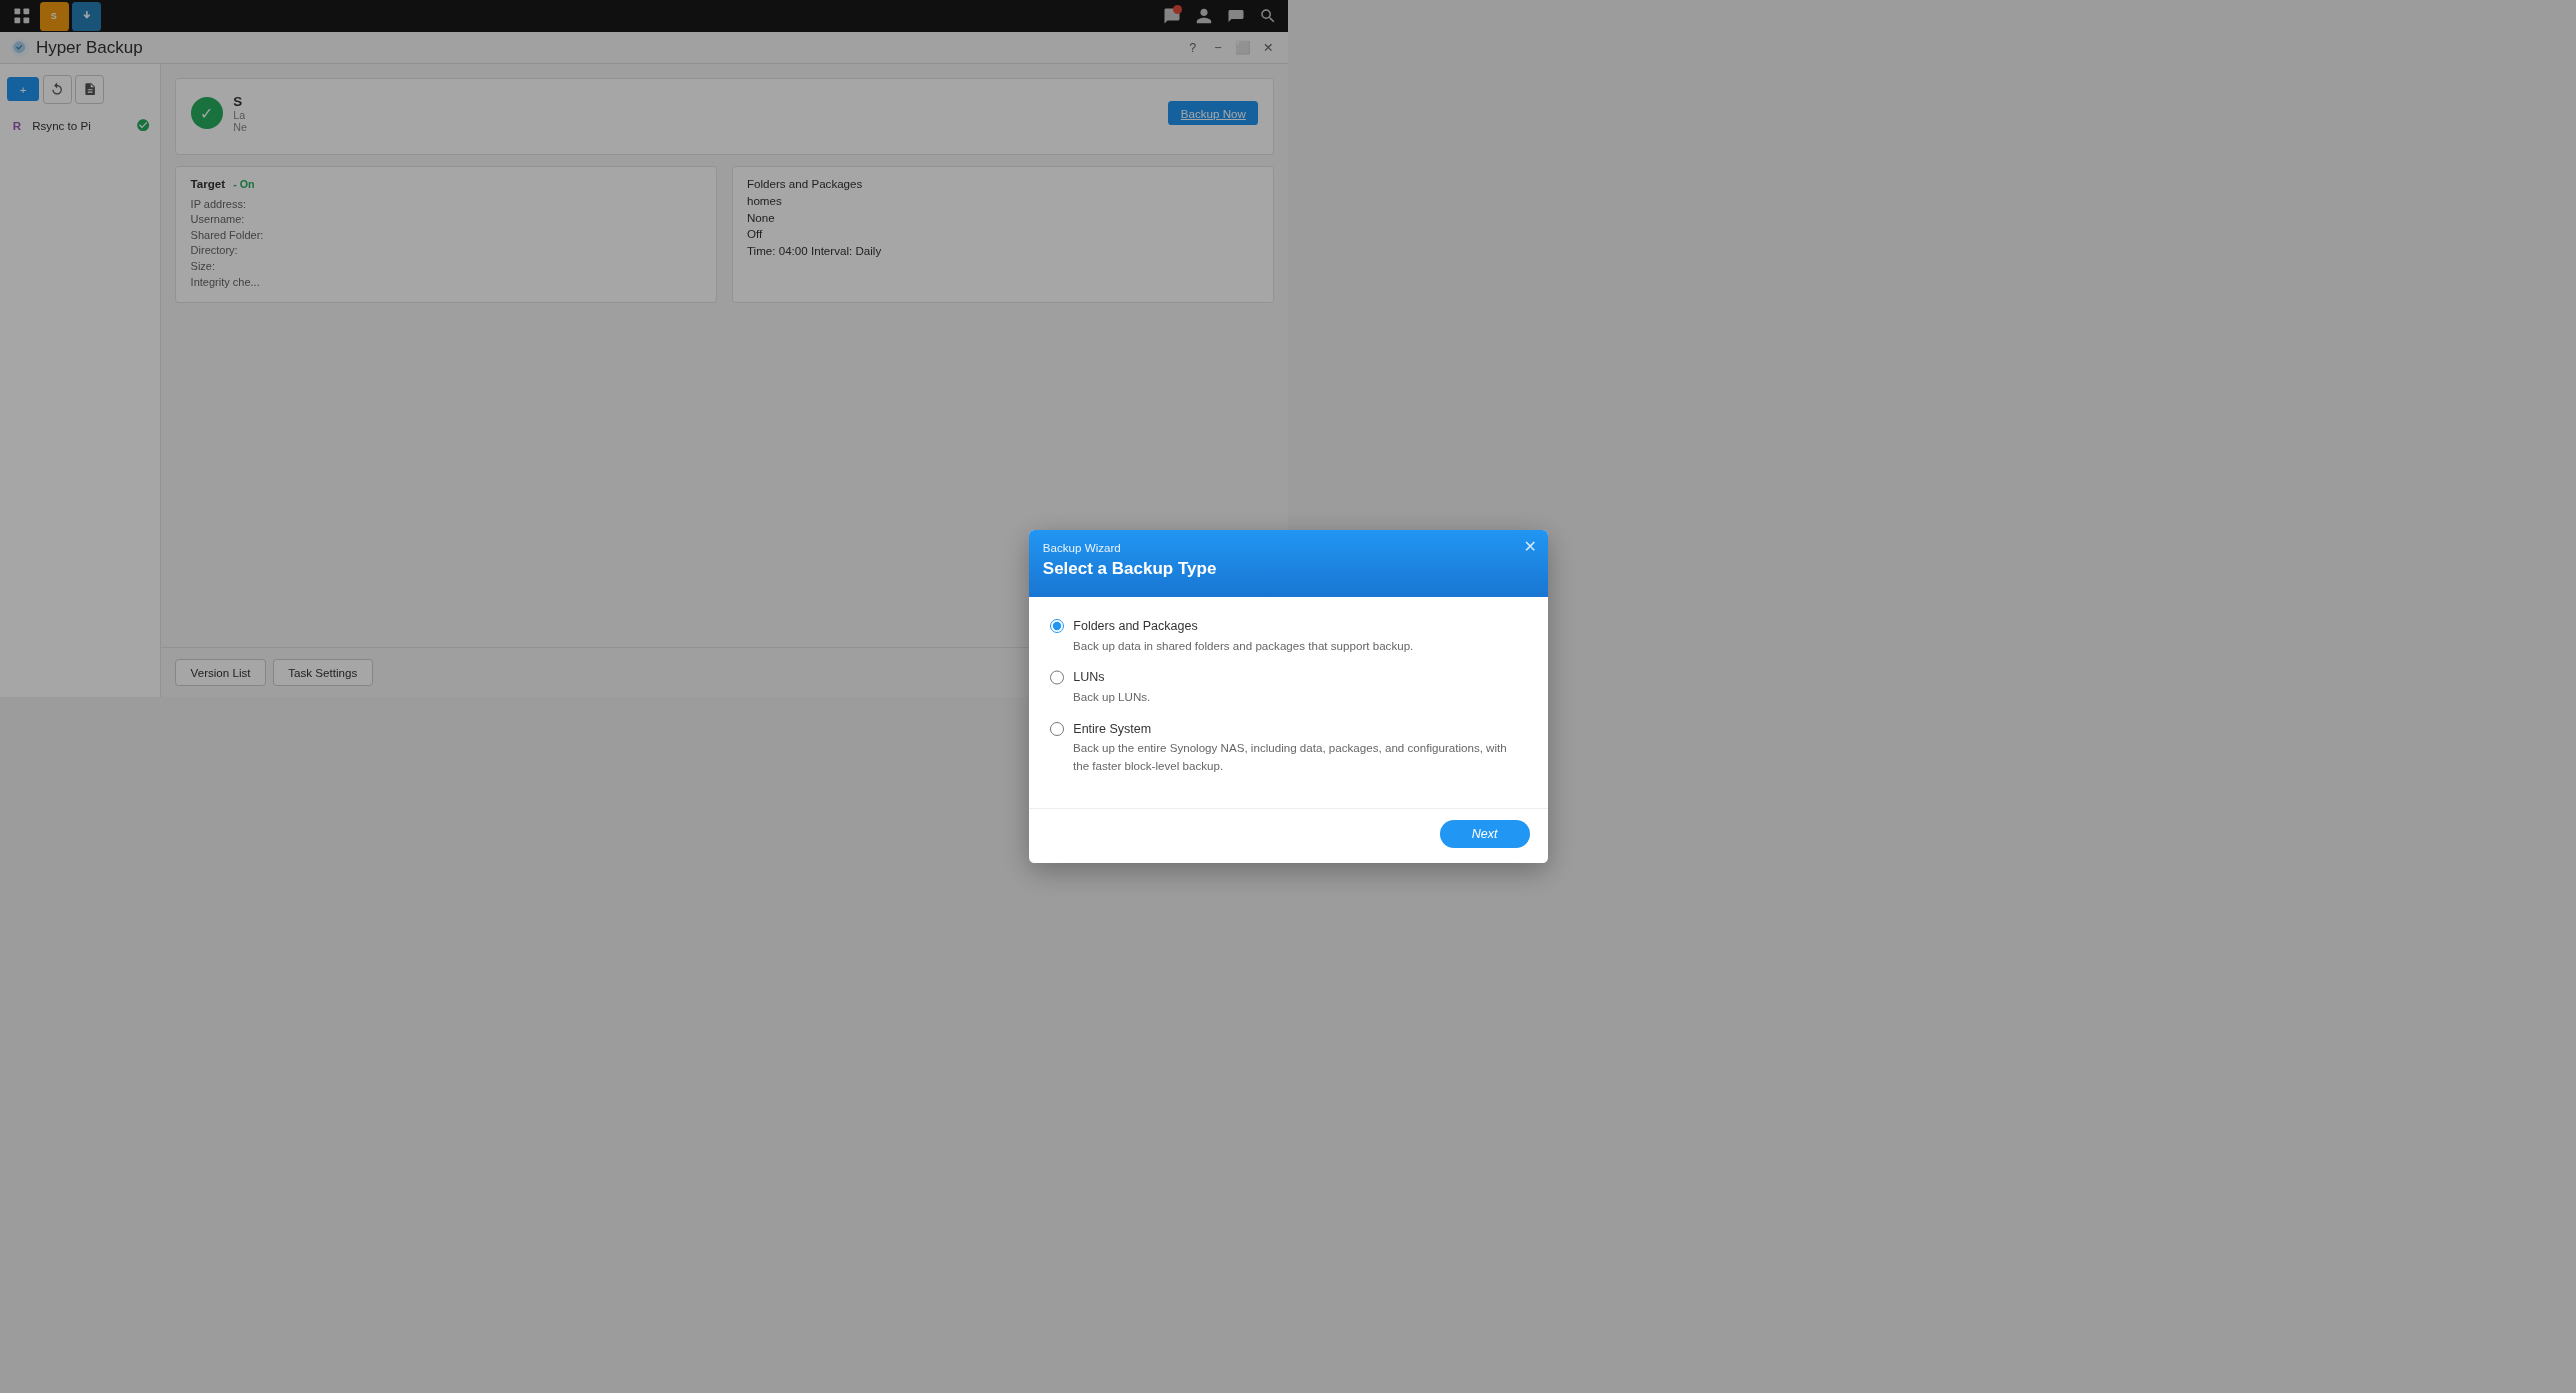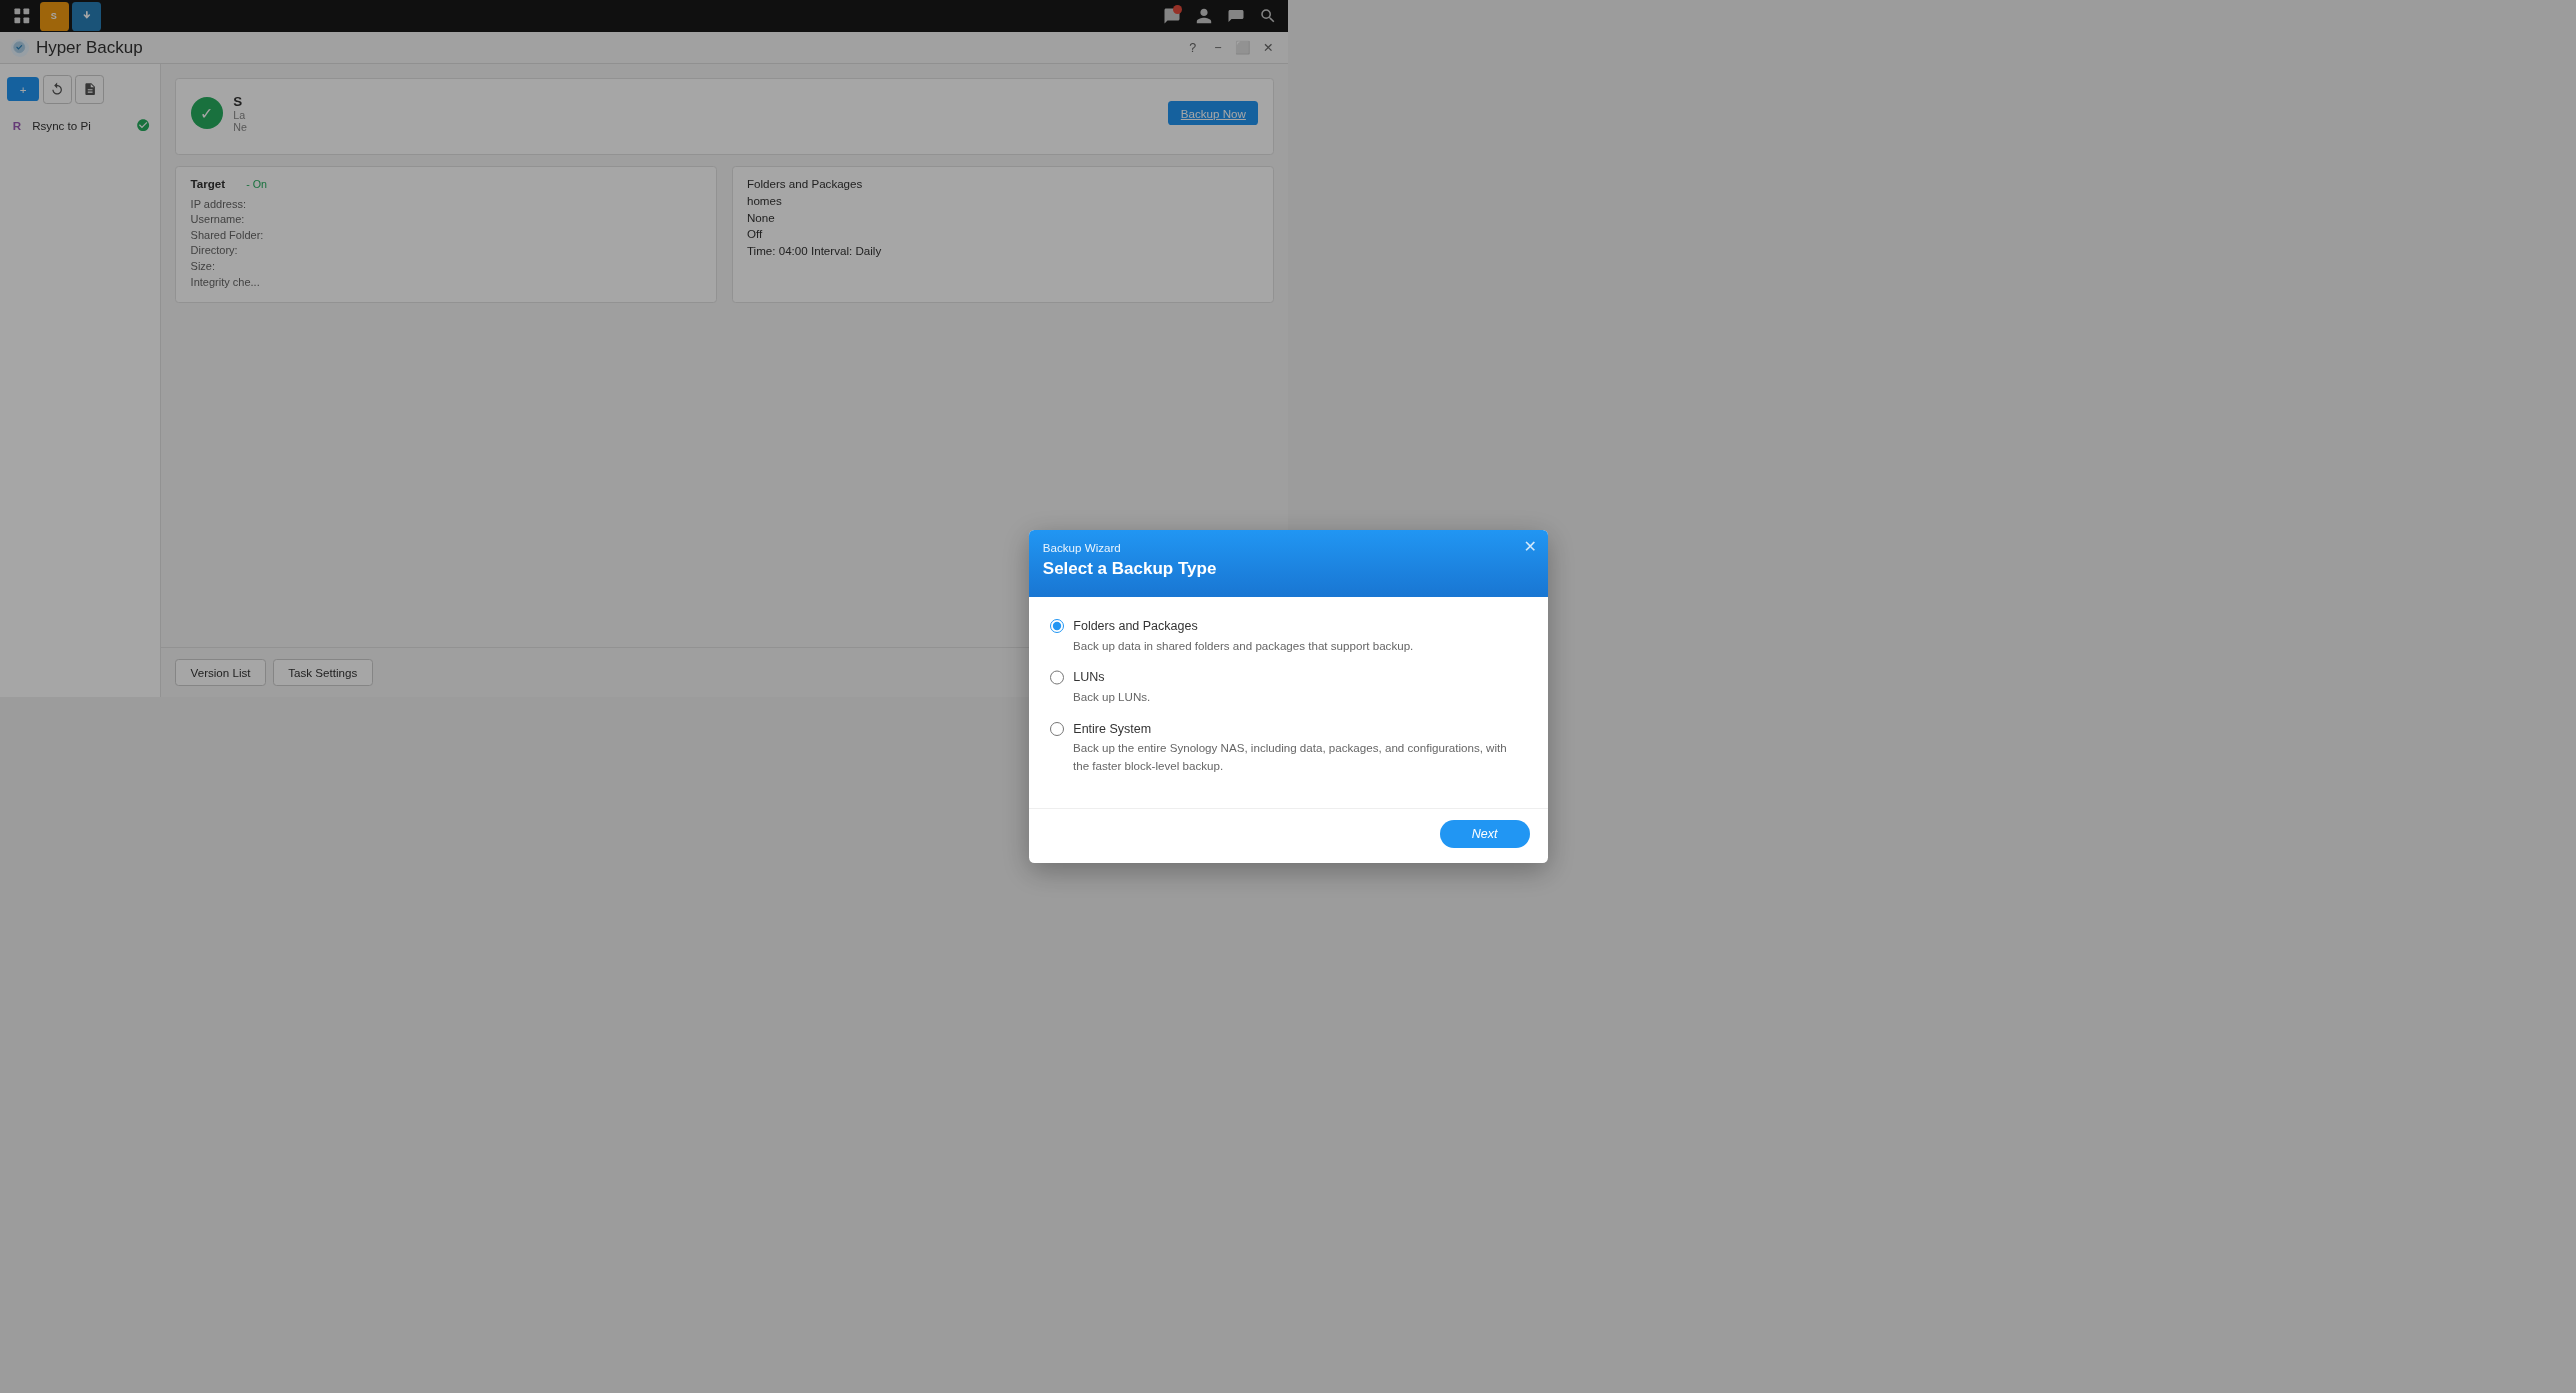--- a/index.html
+++ b/index.html
@@ -246,21 +246,21 @@
       font-size: 10.7px;
       color: #888;
     }
 
     .section-label {
       font-weight: 600;
       color: #333;
       margin-bottom: 7.2px;
       display: flex;
       align-items: center;
-      gap: 21px;
+      gap: 8px;
     }
     .info-row {
       display: flex;
       margin-bottom: 3.6px;
     }
     .info-label {
       width: 125px;
       color: #666;
       font-size: 11px;
     }
@@ -524,21 +524,21 @@
               <span>Backup Now</span>
             </button>
           </div>
         </div>
 
         <div class="details-panel">
 
           <div class="details-left">
             <div class="section-label">
               <span>Target</span>
-              <span style="color:#27ae60; font-size:10.7px; font-weight:normal;">- <span>On</span></span>
+              <span style="color:#27ae60; font-size:10.7px; font-weight:bold;">- <span>On</span></span>
             </div>
             <div class="info-row">
               <span class="info-label">IP address:</span>
               <span class="info-value"></span>
             </div>
             <div class="info-row">
               <span class="info-label">Username:</span>
               <span class="info-value"></span>
             </div>
             <div class="info-row">

